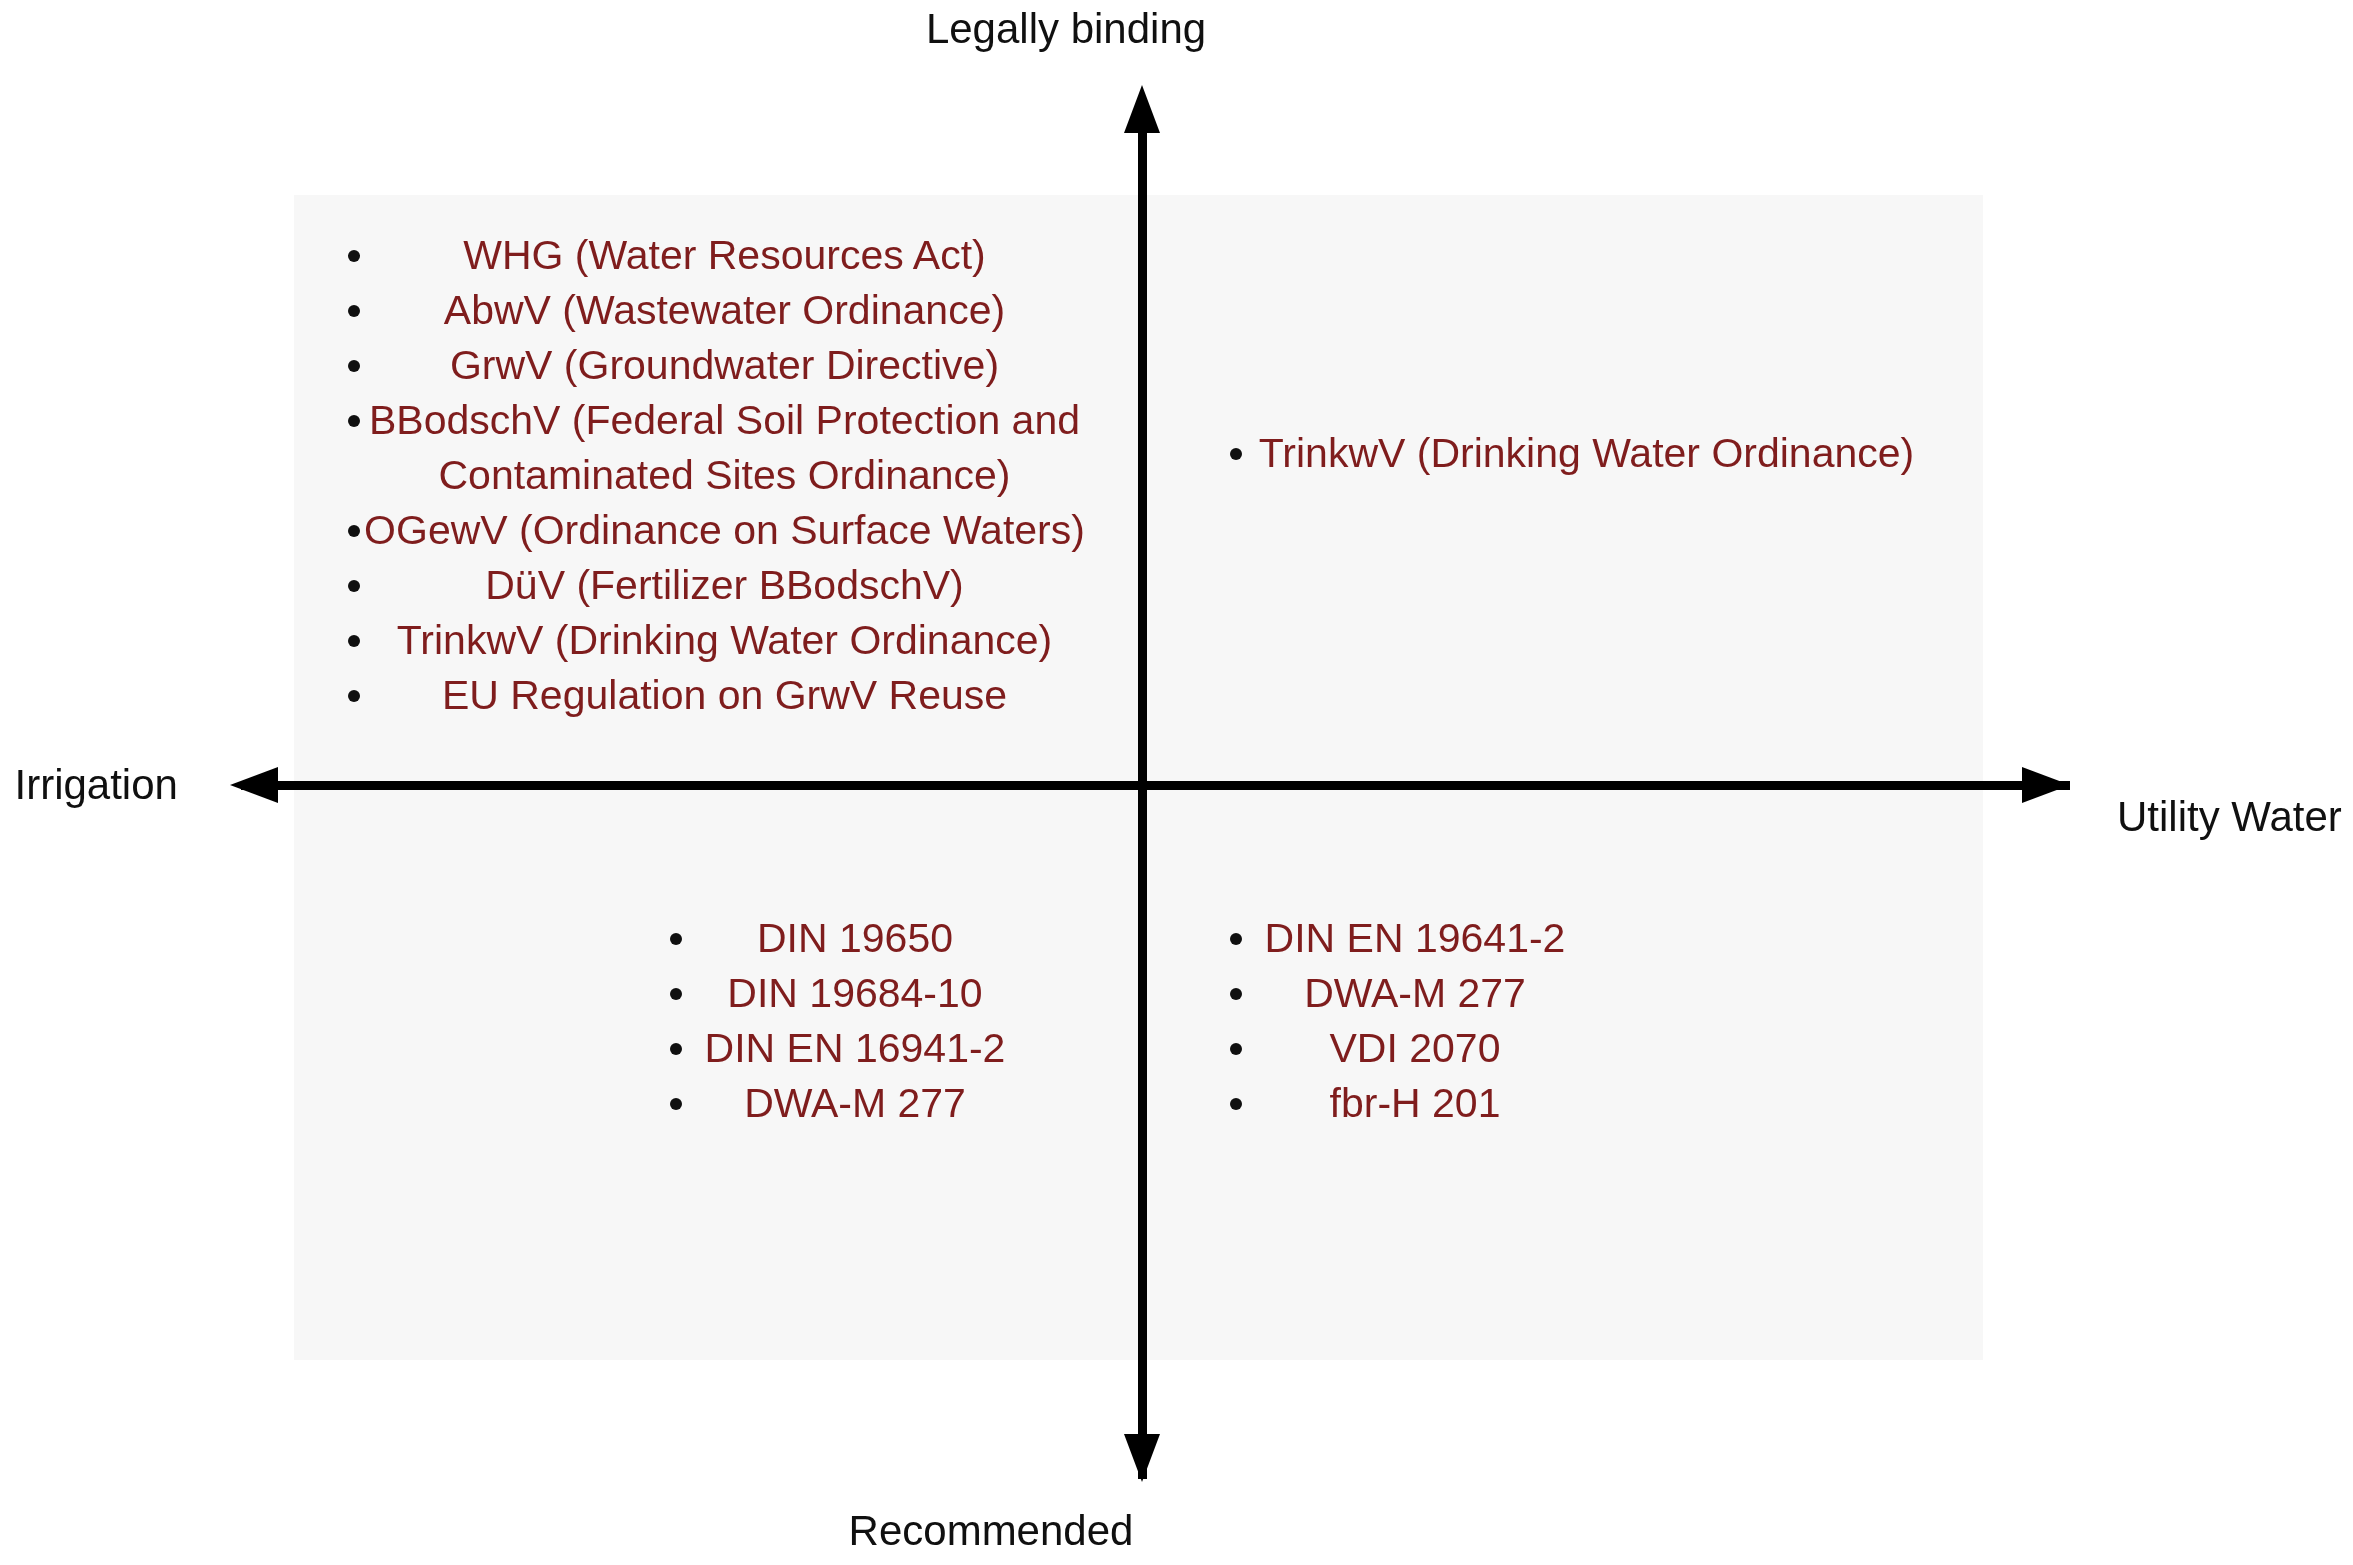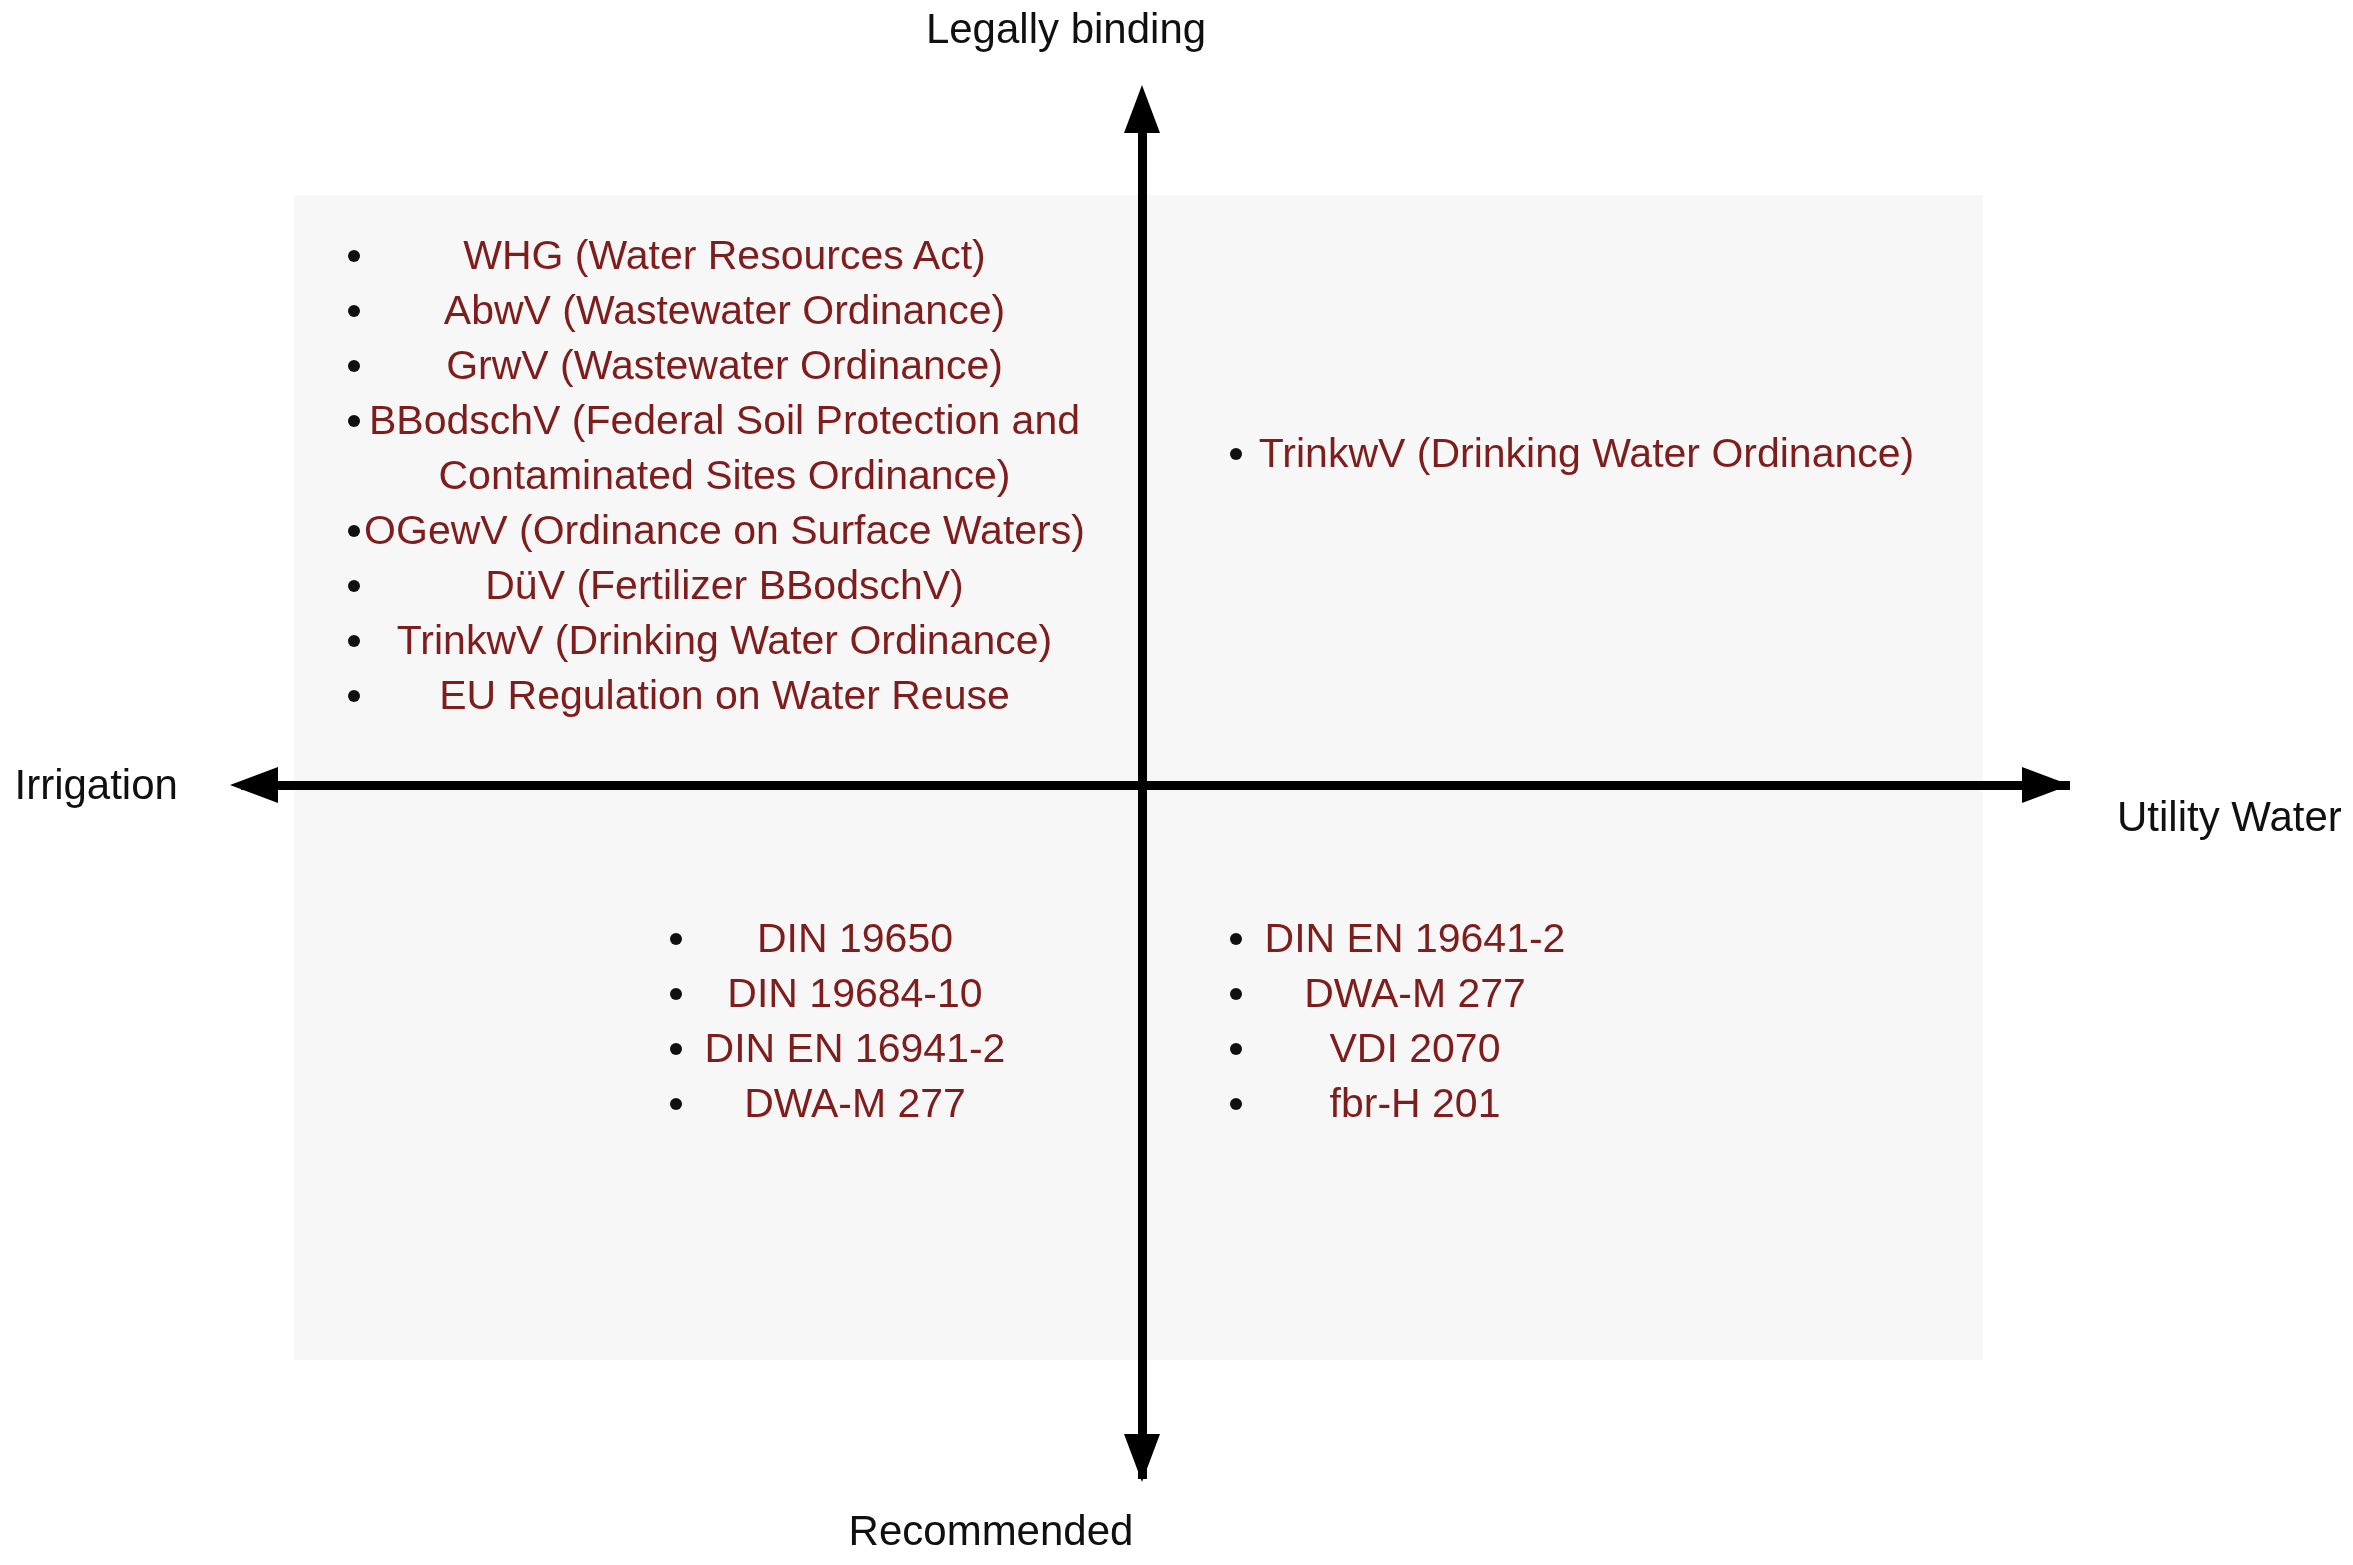--- a/index.html
+++ b/index.html
@@ -150,27 +150,27 @@
 
   <div class="axis-label label-top">Legally binding</div>
   <div class="axis-label label-bottom">Recommended</div>
   <div class="axis-label label-left">Irrigation</div>
   <div class="axis-label label-right">Utility Water</div>
 
   <div class="quad" id="quad-tl">
     <ul class="q-list">
         <li class="q-item"><span class="bullet"></span><span class="q-text">WHG (Water Resources Act)</span></li>
         <li class="q-item"><span class="bullet"></span><span class="q-text">AbwV (Wastewater Ordinance)</span></li>
-        <li class="q-item"><span class="bullet"></span><span class="q-text">GrwV (Wastewater Ordinance)</span></li>
+        <li class="q-item"><span class="bullet"></span><span class="q-text">GrwV (Groundwater Directive)</span></li>
         <li class="q-item"><span class="bullet"></span><span class="q-text">BBodschV (Federal Soil Protection and
 Contaminated Sites Ordinance)</span></li>
         <li class="q-item"><span class="bullet"></span><span class="q-text">OGewV (Ordinance on Surface Waters)</span></li>
         <li class="q-item"><span class="bullet"></span><span class="q-text">DüV (Fertilizer BBodschV)</span></li>
         <li class="q-item"><span class="bullet"></span><span class="q-text">TrinkwV (Drinking Water Ordinance)</span></li>
-        <li class="q-item"><span class="bullet"></span><span class="q-text">EU Regulation on Water Reuse</span></li>
+        <li class="q-item"><span class="bullet"></span><span class="q-text">EU Regulation on GrwV Reuse</span></li>
       </ul>
   </div>
 
   <div class="quad" id="quad-tr">
     <ul class="q-list">
         <li class="q-item"><span class="bullet"></span><span class="q-text">TrinkwV (Drinking Water Ordinance)</span></li>
       </ul>
   </div>
 
   <div class="quad" id="quad-bl">

